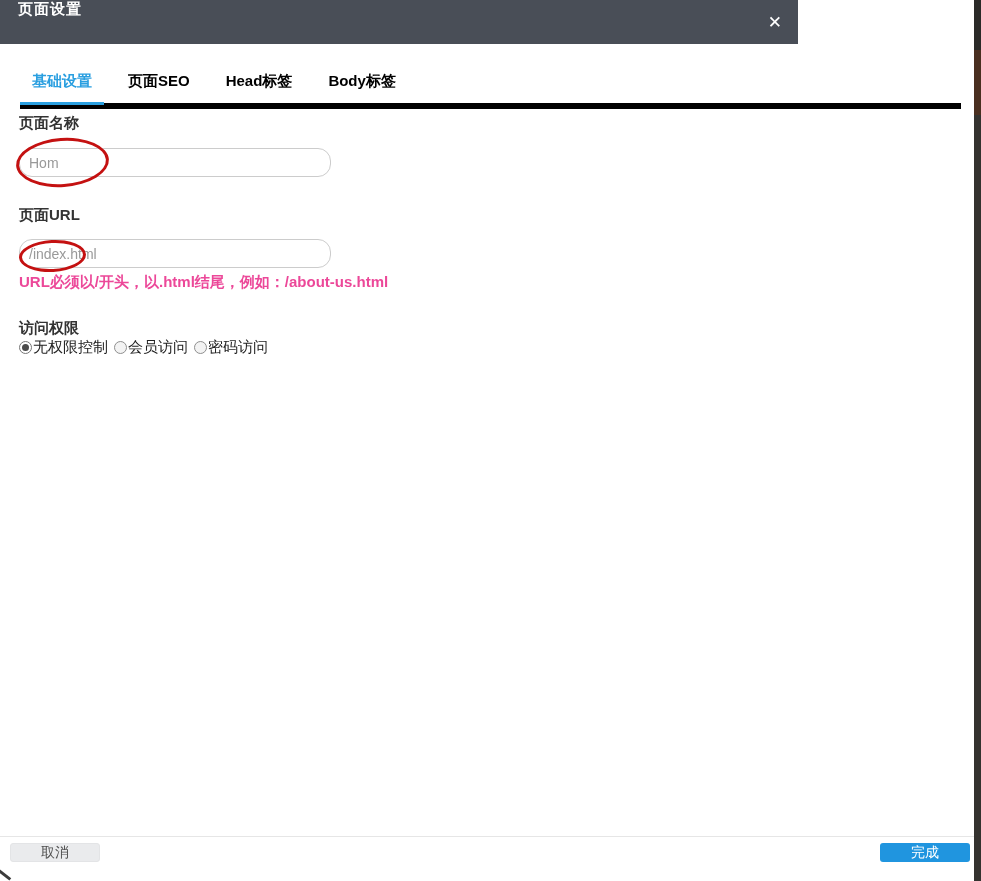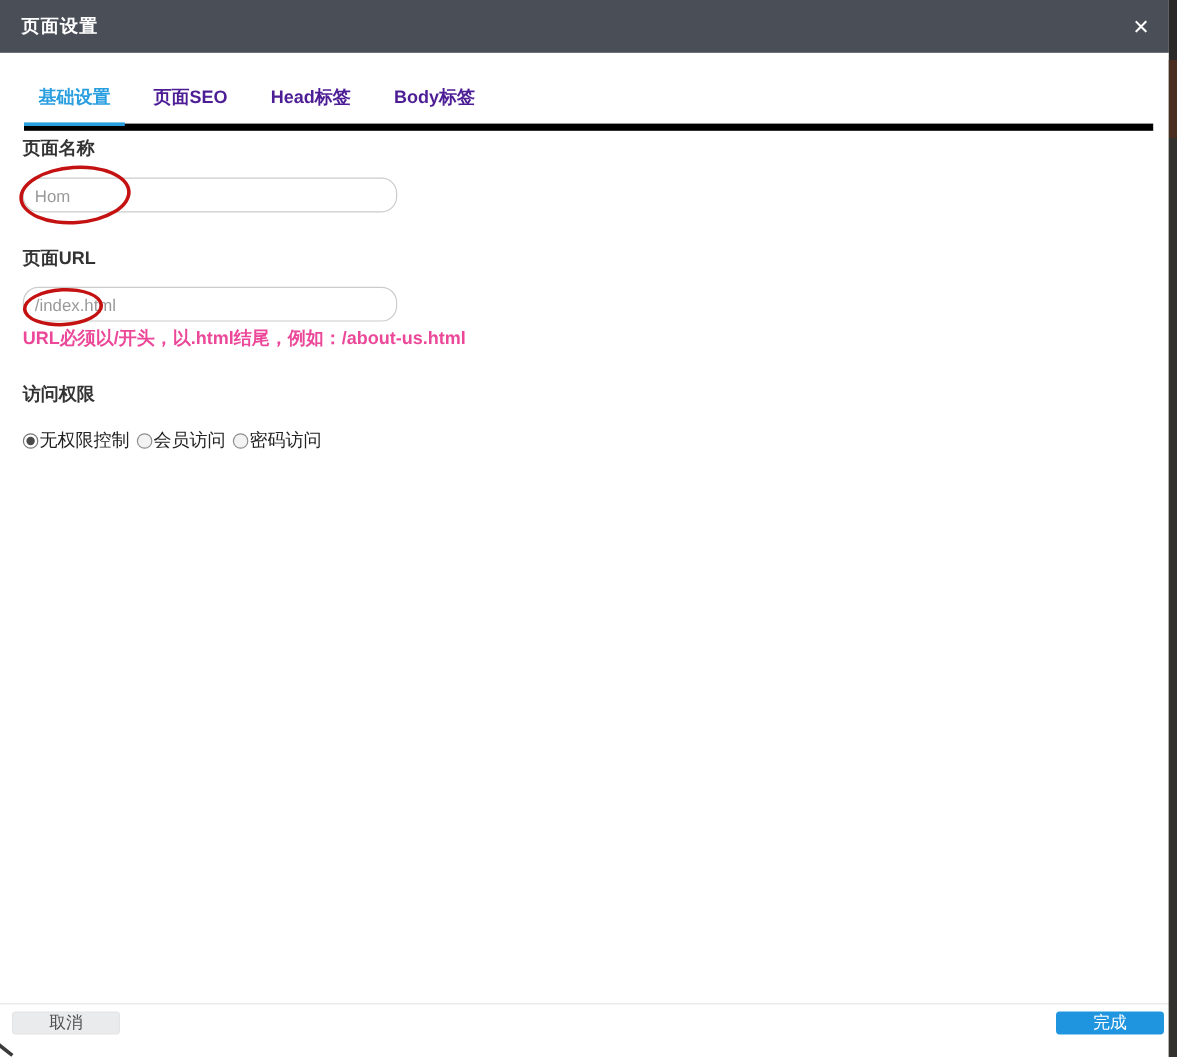--- a/index.html
+++ b/index.html
@@ -15,41 +15,41 @@
   
   .edge-strip { position:absolute; top:0; right:0; width:7px; height:881px; background:#2b2a28; z-index:30; }
   .edge-strip .brown-seg { position:absolute; top:50px; left:0; width:100%; height:65px; background:#4a2f20; }
   .edge-strip .grey-seg  { position:absolute; top:115px; left:0; width:100%; height:766px; background:#34322f; }
 
   
   .corner-mark { position:absolute; left:-4px; top:873px; width:16px; height:3px; background:#3b3b3b; transform:rotate(38deg); z-index:31; }
 
   
   .dlg-header {
-    position:absolute; top:0; left:0; width:974px; height:44px;
+    position:absolute; top:0; left:0; width:798px; height:44px;
     background:#494e57; color:#fff;
-    display:flex; align-items:center;
+    display:flex; 
     padding:0 18px;
   }
   .dlg-title { font-size:15px; font-weight:bold; letter-spacing:1px; }
   .dlg-close {
     position:absolute; right:16px; top:0; height:44px;
     display:flex; align-items:center;
     font-size:17px; color:#fff; cursor:pointer; line-height:1;
   }
 
   
   .tabs {
     position:absolute; top:66px; left:20px; width:941px;
     display:flex; gap:12px;
     border-bottom:6px solid #000000;
   }
   .tab {
     padding:6px 12px 11px 12px;
-    font-size:15px; font-weight:bold; color:#4c1d95;
+    font-size:15px; font-weight:bold; color:#000000;
     cursor:pointer; white-space:nowrap;
   }
   .tab.active {
     color:#2a9fe0;
     border-bottom:3px solid #2a9fe0;
     margin-bottom:-2px;
   }
 
   
   .form-label {
@@ -70,21 +70,21 @@
   .inp-name { top:148px; }
   .inp-url  { top:239px; }
 
   .url-hint {
     position:absolute; left:19px; top:273px;
     font-size:15px; font-weight:bold; color:#ec4899;
     white-space:nowrap;
   }
 
   .radio-row {
-    position:absolute; left:19px; top:358px;
+    position:absolute; left:19px; top:338px;
     display:flex; gap:6px;
     font-size:15px; color:#222;
   }
   .radio-opt { display:flex; align-items:center; cursor:pointer; }
   .radio-dot {
     width:13px; height:13px; border-radius:50%;
     border:1px solid #8f8f8f; background:#f3f3f3;
     margin-right:1px; position:relative; flex:none;
   }
   .radio-dot.checked { background:#fff; border-color:#777; }

